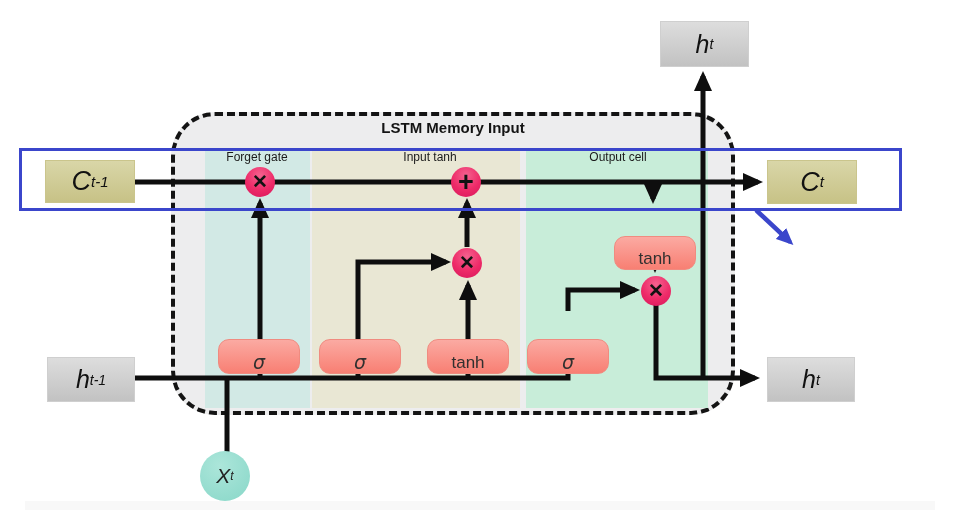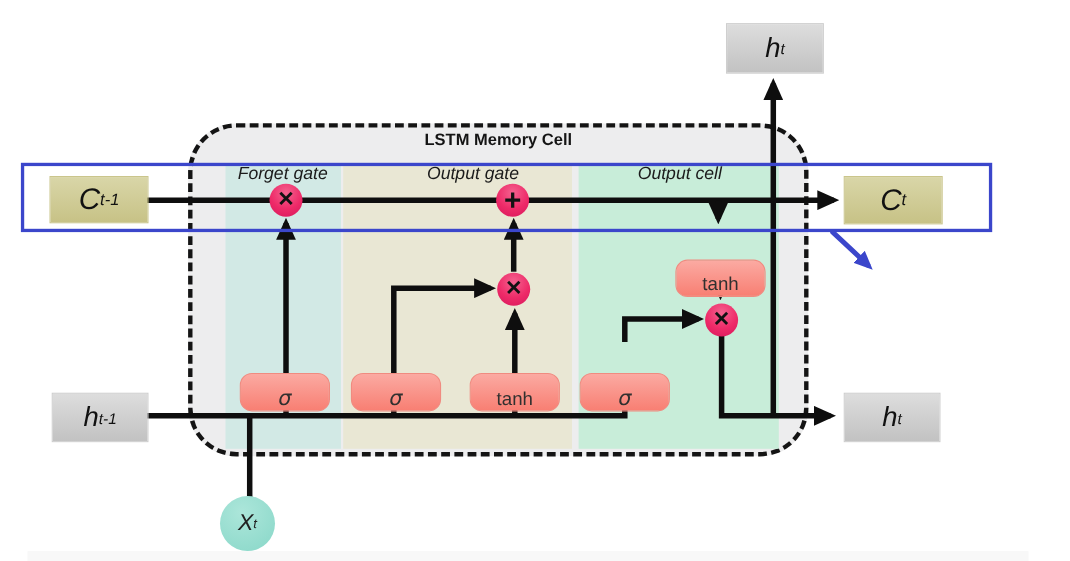--- a/index.html
+++ b/index.html
@@ -8,21 +8,21 @@
   .abs{position:absolute;}
   
   .cell{left:171px;top:112px;width:556px;height:295px;background:#ededee;
         border:4px dashed #141414;border-radius:44px;}
   .strip{top:150px;height:258px;}
   .strip.forget{left:205px;width:105px;background:#d2e9e5;}
   .strip.input{left:312px;width:208px;background:#e9e7d4;}
   .strip.output{left:526px;width:182px;background:#c8edd9;}
   .cell-title{left:171px;top:119px;width:564px;text-align:center;
               font-size:15px;font-weight:bold;color:#141414;}
-  .gate-label{top:150px;height:16px;font-size:16px;font-style:italic;color:#1b1b1b;
+  .gate-label{top:150px;height:16px;font-size:12px;color:#1b1b1b;
               text-align:center;white-space:nowrap;}
   
   .node{width:30px;height:30px;border-radius:50%;
         background:radial-gradient(circle at 50% 28%,#f4628f 0%,#ee2a68 55%,#d6175c 100%);
         display:flex;align-items:center;justify-content:center;
         color:#121212;font-weight:bold;font-size:19px;line-height:30px;}
   .node.plus{font-size:27px;font-weight:600;}
   
   .actbox{width:82px;height:35px;border-radius:11px;
           background:linear-gradient(180deg,#fbaaa2 0%,#f87f73 100%);
@@ -55,23 +55,23 @@
 <body>
 
 <div class="canvas">
 
   <div class="abs cell"></div>
 
   <div class="abs strip forget"></div>
   <div class="abs strip input"></div>
   <div class="abs strip output"></div>
 
-  <div class="abs cell-title">LSTM Memory Cell</div>
+  <div class="abs cell-title">LSTM Memory Input</div>
   <div class="abs gate-label" style="left:207px;width:100px;">Forget gate</div>
-  <div class="abs gate-label" style="left:380px;width:100px;">Output gate</div>
+  <div class="abs gate-label" style="left:380px;width:100px;">Input tanh</div>
   <div class="abs gate-label" style="left:568px;width:100px;">Output cell</div>
 
   <svg width="973" height="510" viewBox="0 0 973 510">
     <defs>
       <marker id="ah" markerUnits="userSpaceOnUse" markerWidth="20" markerHeight="18" refX="15" refY="9" orient="auto">
         <path d="M0,0 L20,9 L0,18 Z" fill="#0e0e0e"></path>
       </marker>
       <marker id="bh" markerUnits="userSpaceOnUse" markerWidth="17" markerHeight="15" refX="11" refY="7.5" orient="auto">
         <path d="M0,0 L17,7.5 L0,15 Z" fill="#3b46cb"></path>
       </marker>

